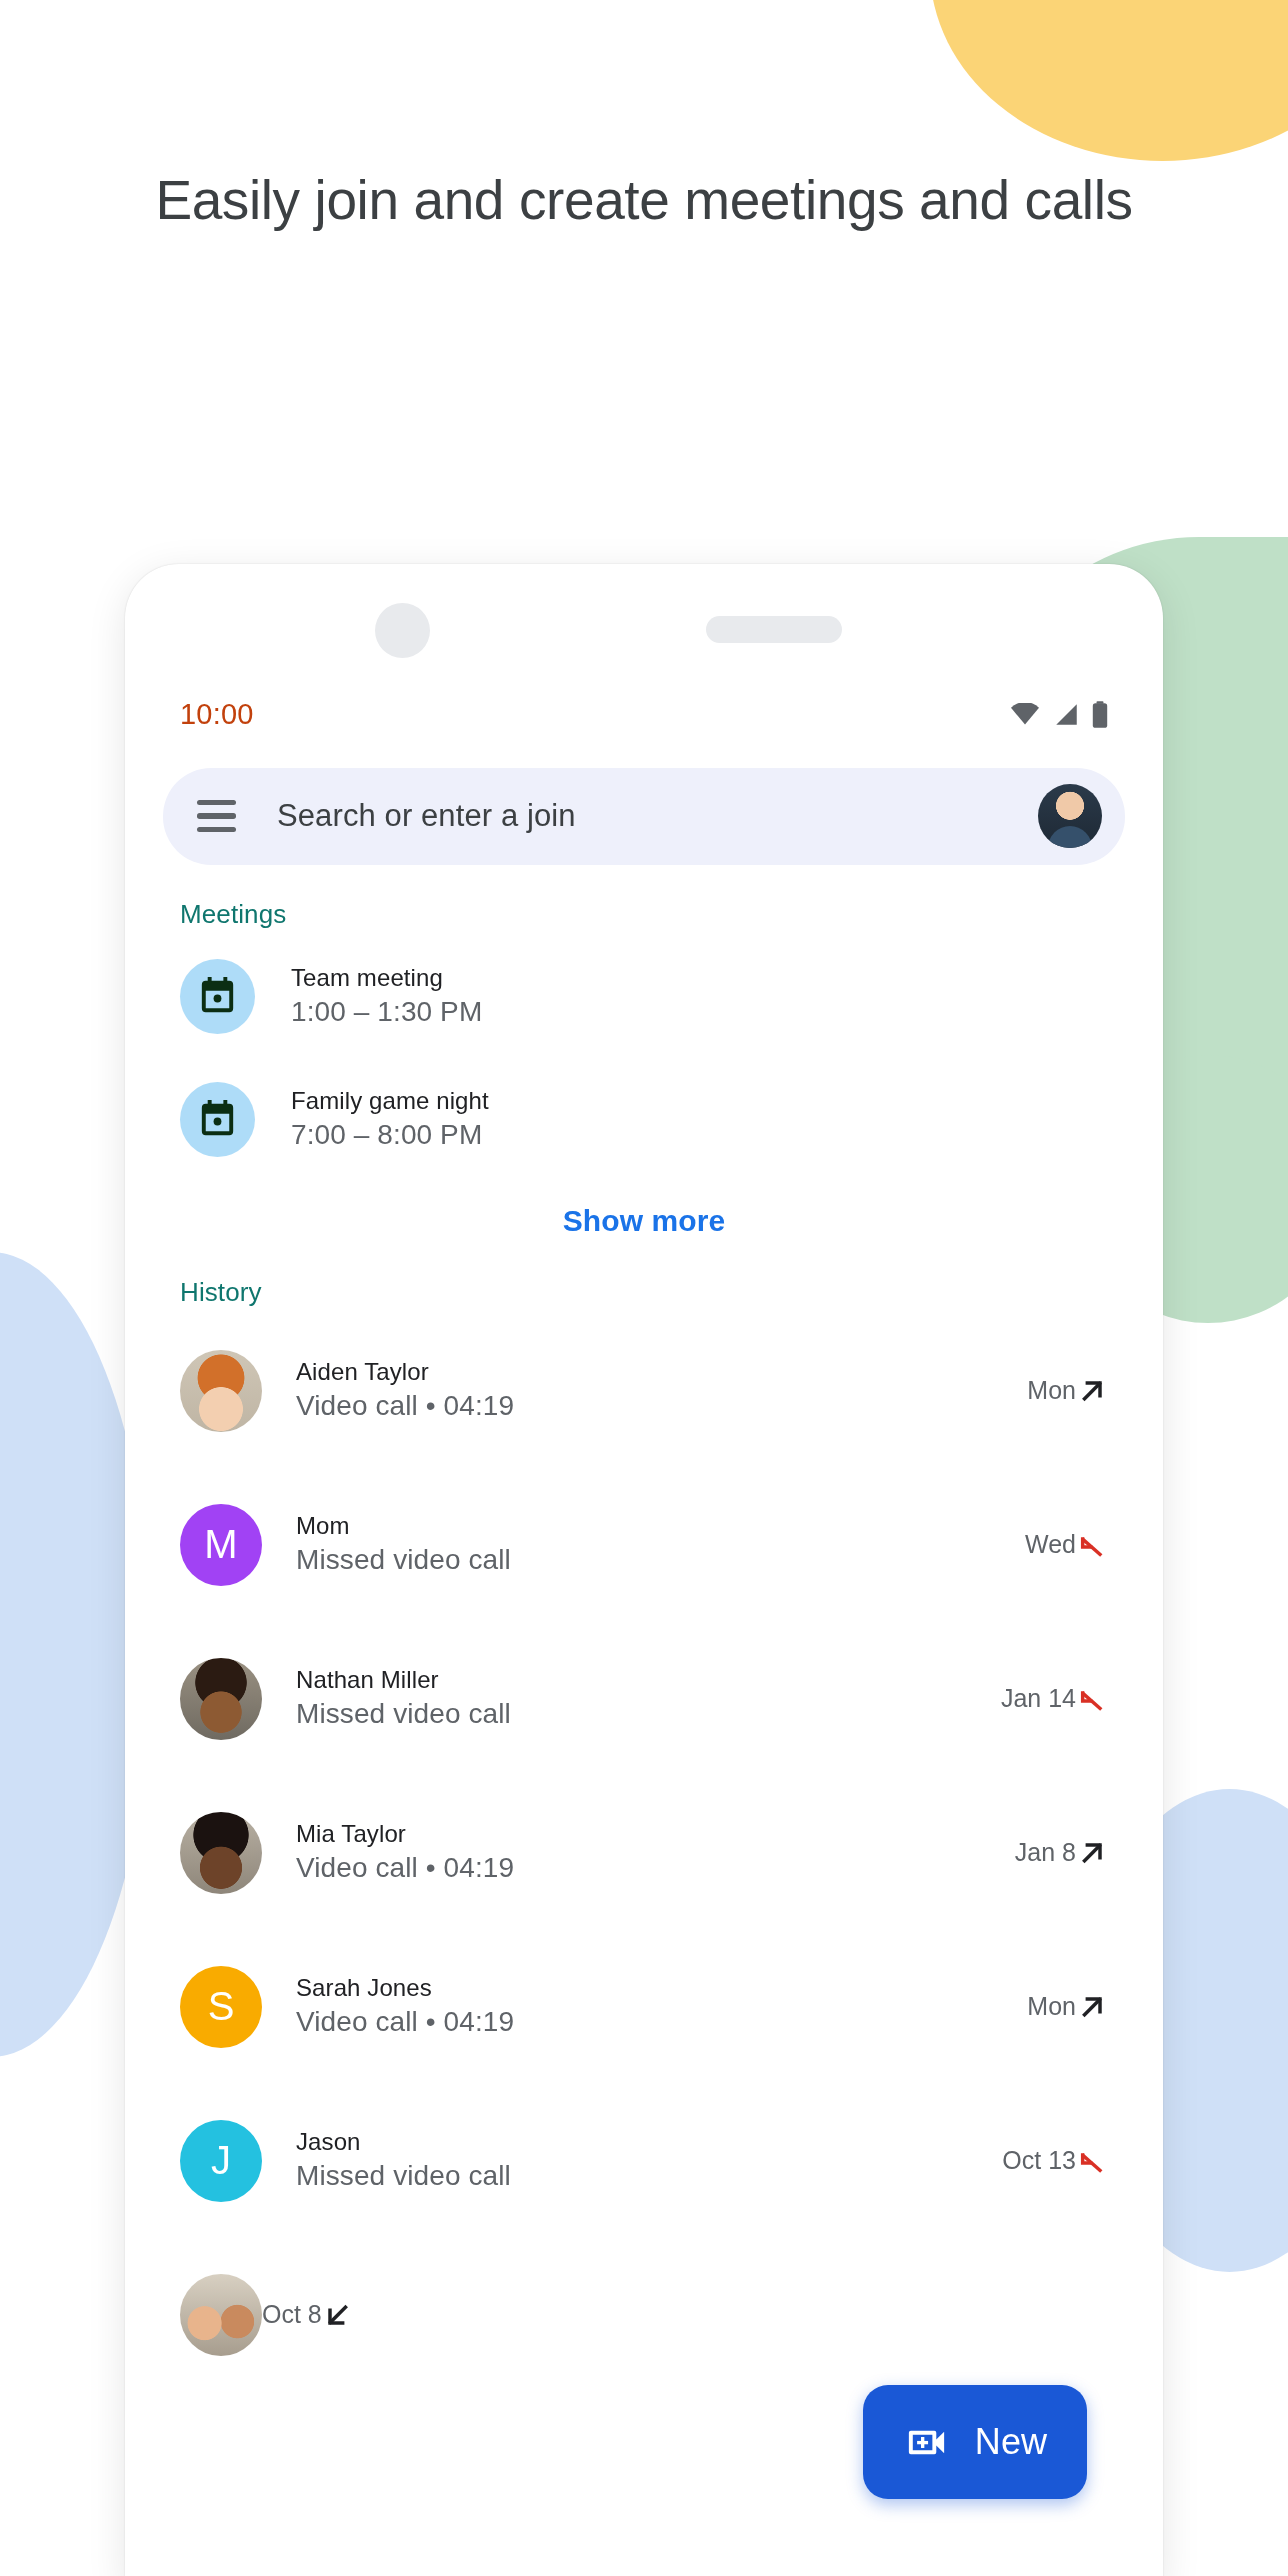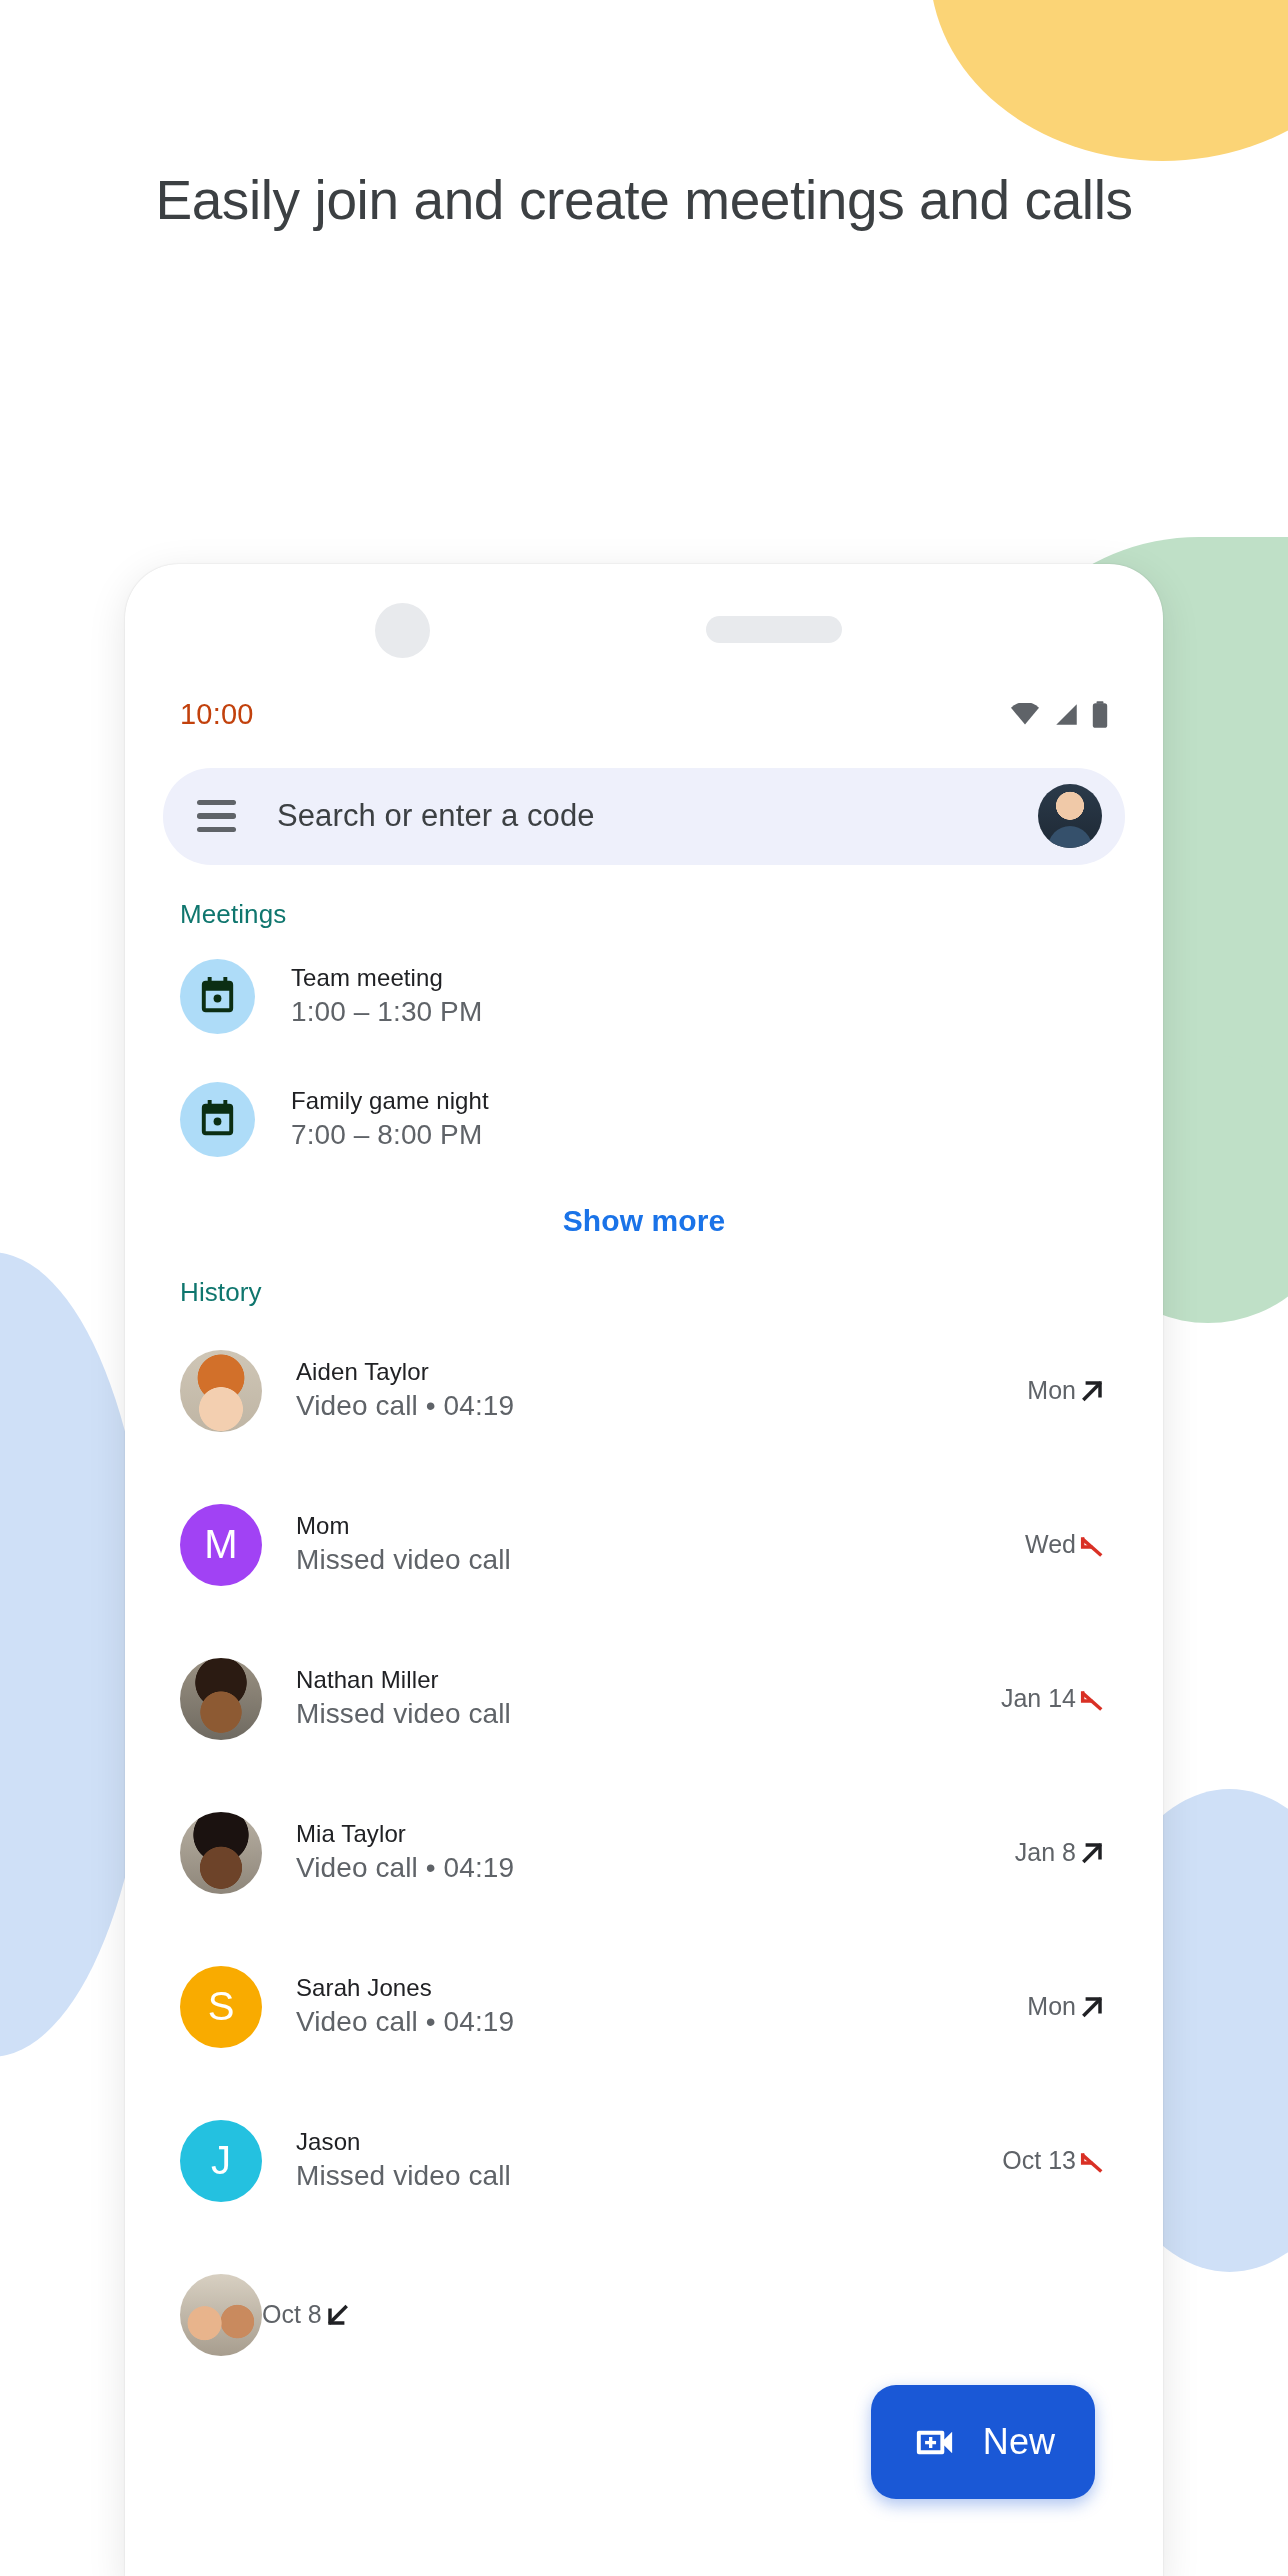--- a/index.html
+++ b/index.html
@@ -161,21 +161,21 @@
   }
   .ph-group {
     background:
       radial-gradient(circle at 30% 60%, #e8b48c 0 22%, rgba(0,0,0,0) 23%),
       radial-gradient(circle at 70% 58%, #c98a5e 0 22%, rgba(0,0,0,0) 23%),
       linear-gradient(#d8d0c2, #a79d8e);
   }
 
   
   .fab {
-    position: absolute; right: 68px; bottom: 86px;
+    position: absolute; right: 76px; bottom: 86px;
     height: 114px; min-width: 224px;
     background: #1a58d6; color: #fff;
     border-radius: 25px;
     display: flex; align-items: center; justify-content: center; gap: 25px;
     padding: 0 38px;
     box-shadow: 0 5.4px 16px rgba(26,88,214,.35);
   }
   .fab-label { font-size: 36px; letter-spacing: 0.2px; }
 
   
@@ -222,21 +222,21 @@
       </div>
     </div>
 
     <div class="search-wrap">
       <div class="search-bar">
         <div class="hamburger">
             <i></i>
             <i></i>
             <i></i>
           </div>
-        <div class="search-placeholder">Search or enter a code</div>
+        <div class="search-placeholder">Search or enter a join</div>
         <div class="avatar-sm"></div>
       </div>
     </div>
 
     <div class="section-label">Meetings</div>
     <div>
       <div class="meeting-row">
         <div class="cal-circle">
           <svg width="47" height="47" viewBox="0 0 24 24">
               <path fill="#0b2e13" d="M7 2h2v2h6V2h2v2h1a2 2 0 0 1 2 2v12a2 2 0 0 1-2 2H6a2 2 0 0 1-2-2V6a2 2 0 0 1 2-2h1V2zM6 9v9h12V9H6z"></path>

